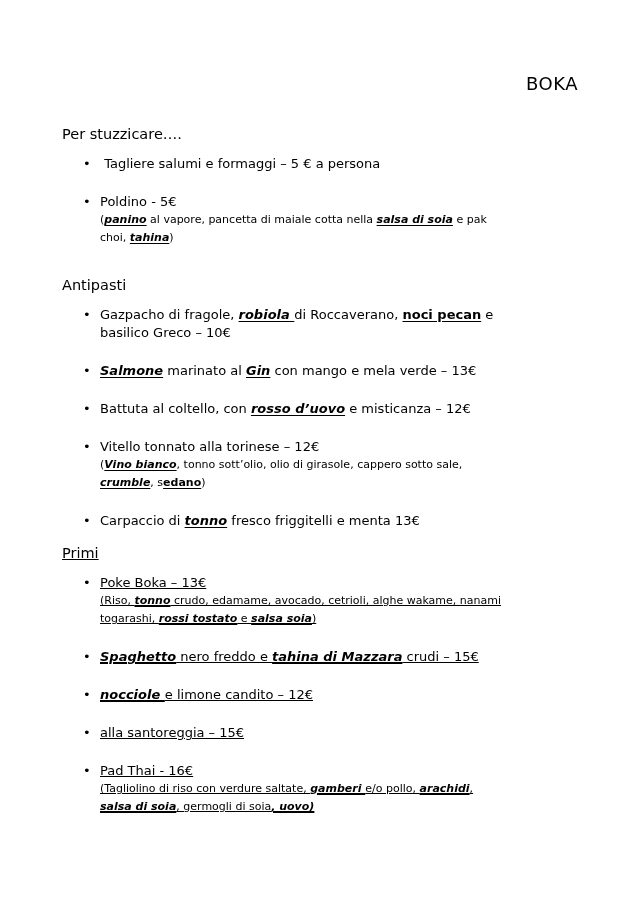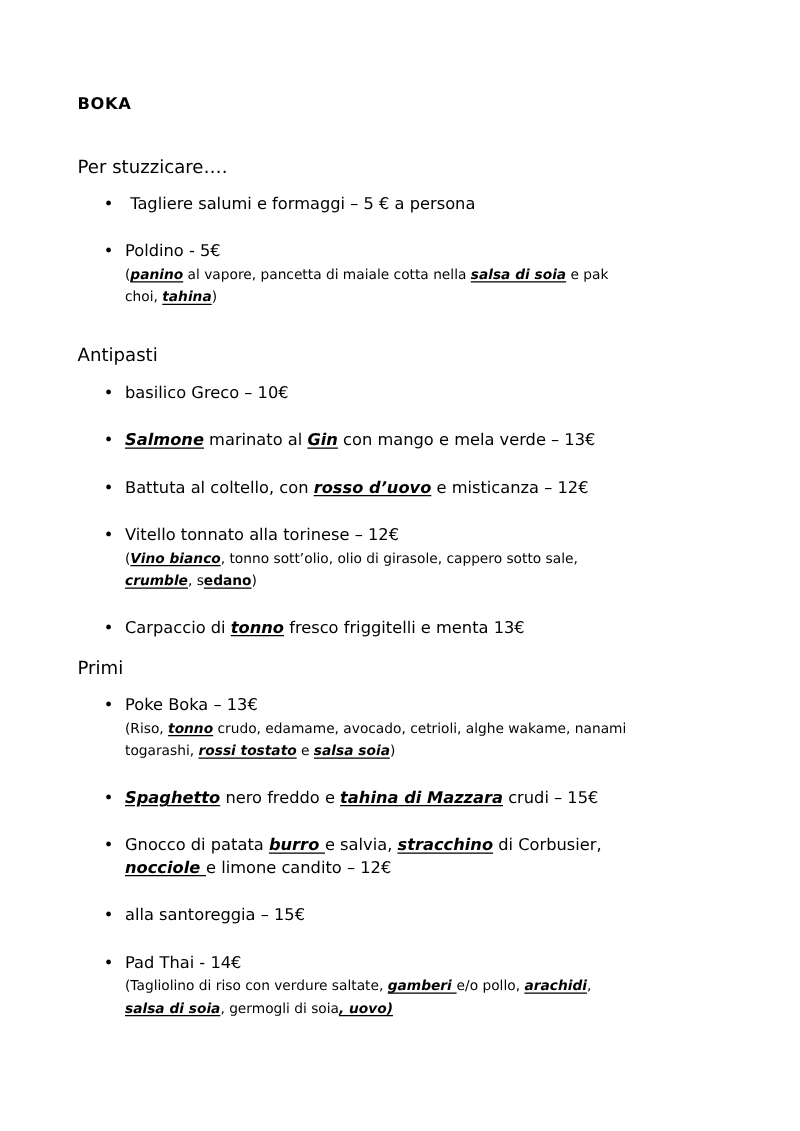--- a/index.html
+++ b/index.html
@@ -13,29 +13,29 @@
     overflow: hidden;
     font-family: "DejaVu Sans", "Liberation Sans", sans-serif;
     color: #000000;
     -webkit-font-smoothing: antialiased;
   }
   .page {
     padding: 72px 20px 0 62px;
     box-sizing: border-box;
   }
   .title {
-    font-size: 13px;
-    font-weight: 700;
+    font-size: 18px;
+    font-weight: 400;
     letter-spacing: 0.5px;
-    text-align: left;
+    text-align: right;
     margin: 0 42px 12px 0; 
     line-height: 24px;
   }
   .section { margin-bottom: 6px; margin-top: 29px; }
-  .section:nth-of-type(3) { margin-top: 14px; }
+  .section:nth-of-type(3) { margin-top: 14px; text-decoration: underline; }
   .section-heading {
     font-size: 14.5px;
     line-height: 18px;
     margin: 0 0 12px 0;
     font-weight: 400;
   }
   .items { margin: 0; padding: 0; }
   .item {
     position: relative;
     padding-left: 38px;
@@ -79,20 +79,21 @@
             <div class="desc-line"><span>(</span><span class="b i u">panino</span><span> al vapore, pancetta di maiale cotta nella </span><span class="b i u">salsa di soia</span><span> e pak</span></div>
             <div class="desc-line"><span>choi, </span><span class="b i u">tahina</span><span>)</span></div>
           </div>
         </div>
       </div>
       <div class="section">
         <div class="section-heading">Antipasti</div>
         <div class="items">
           <div class="item">
             <span class="bullet">•</span>
+            <div class="line"><span>Gazpacho di fragole, </span><span class="b i u">robiola </span><span>di Roccaverano, </span><span class="b u">noci pecan</span><span> e</span></div>
             <div class="line"><span>basilico Greco – 10€</span></div>
           </div>
           <div class="item">
             <span class="bullet">•</span>
             <div class="line"><span class="b i u">Salmone</span><span> marinato al </span><span class="b i u">Gin</span><span> con mango e mela verde – 13€</span></div>
           </div>
           <div class="item">
             <span class="bullet">•</span>
             <div class="line"><span>Battuta al coltello, con </span><span class="b i u">rosso d’uovo</span><span> e misticanza – 12€</span></div>
           </div>
@@ -116,29 +117,28 @@
             <div class="line"><span>Poke Boka – 13€</span></div>
             <div class="desc-line"><span>(Riso, </span><span class="b i u">tonno</span><span> crudo, edamame, avocado, cetrioli, alghe wakame, nanami</span></div>
             <div class="desc-line"><span>togarashi, </span><span class="b i u">rossi tostato</span><span> e </span><span class="b i u">salsa soia</span><span>)</span></div>
           </div>
           <div class="item">
             <span class="bullet">•</span>
             <div class="line"><span class="b i u">Spaghetto</span><span> nero freddo e </span><span class="b i u">tahina di Mazzara</span><span> crudi – 15€</span></div>
           </div>
           <div class="item">
             <span class="bullet">•</span>
-            <div class="line"><span>Gnocco di patata </span><span class="b i u">burro </span><span>e salvia, </span><span class="b i u">stracchino</span><span> di Corbusier,</span></div>
             <div class="line"><span class="b i u">nocciole </span><span>e limone candito – 12€</span></div>
           </div>
           <div class="item">
             <span class="bullet">•</span>
             <div class="line"><span>alla santoreggia – 15€</span></div>
           </div>
           <div class="item">
             <span class="bullet">•</span>
-            <div class="line"><span>Pad Thai - 14€</span></div>
+            <div class="line"><span>Pad Thai - 16€</span></div>
             <div class="desc-line"><span>(Tagliolino di riso con verdure saltate, </span><span class="b i u">gamberi </span><span>e/o pollo, </span><span class="b i u">arachidi</span><span>,</span></div>
             <div class="desc-line"><span class="b i u">salsa di soia</span><span>, germogli di soia</span><span class="b i u">, uovo)</span></div>
           </div>
         </div>
       </div>
     </div>
 </div>
 
 </body></html>

